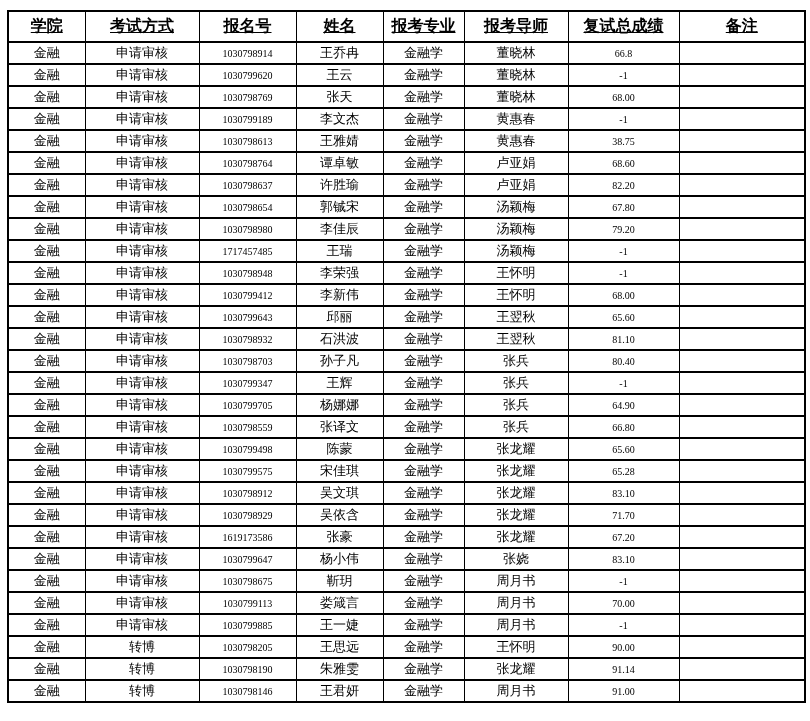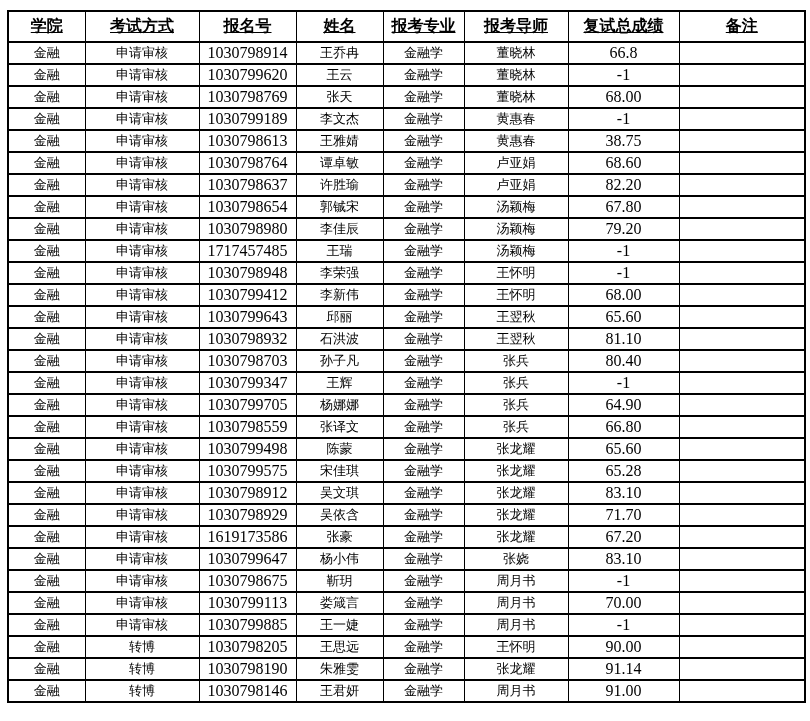--- a/index.html
+++ b/index.html
@@ -47,21 +47,21 @@
     text-decoration: underline;
   }
   table.results td {
     height: 20px;
     font-size: 13px;
     font-weight: normal;
     font-family: "Liberation Sans", "DejaVu Sans", sans-serif;
   }
   table.results td.num {
     font-family: "Liberation Serif", "DejaVu Serif", serif;
-    font-size: 16px;
+    font-size: 10px;
   }
 </style>
 </head>
 <body>
 
 <div class="page">
   <table class="results">
     <colgroup>
       <col style="width:77px">
       <col style="width:114px">

